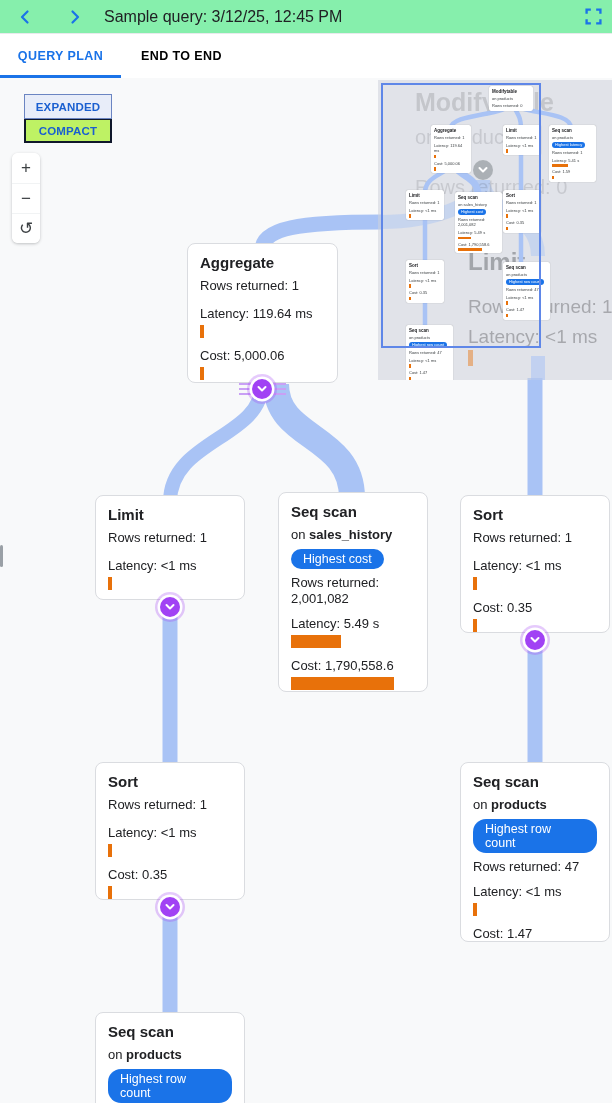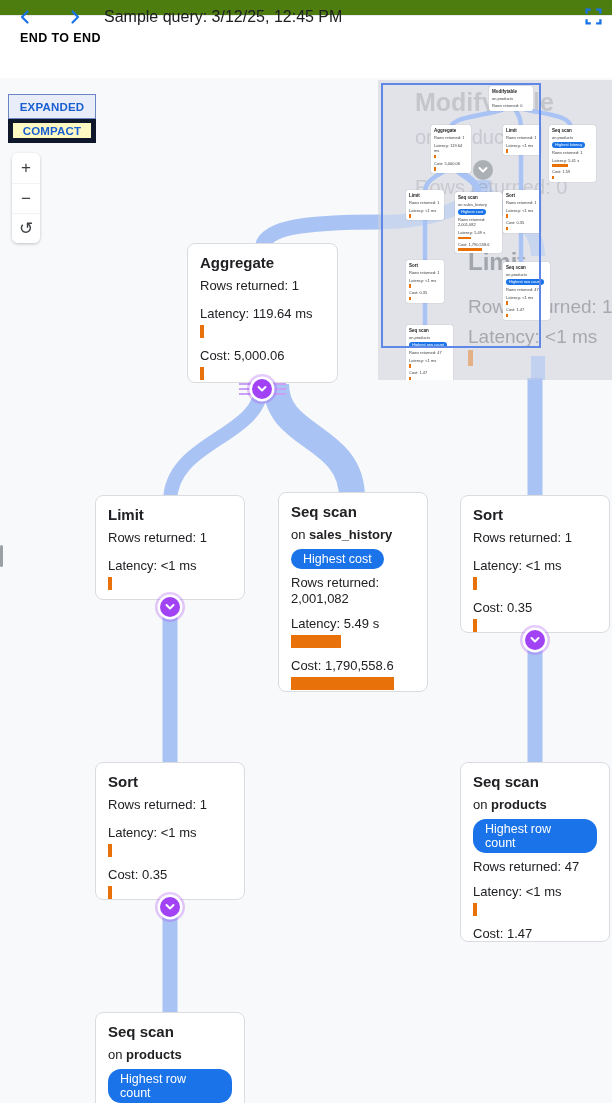--- a/index.html
+++ b/index.html
@@ -1,20 +1,20 @@
 <!DOCTYPE html>
 <html><head>
 <meta charset="utf-8">
 <style>
   html,body{margin:0;padding:0;width:612px;height:1103px;overflow:hidden;background:#fff;
     font-family:"Liberation Sans","DejaVu Sans",sans-serif;color:#202124;}
   *{box-sizing:border-box;}
 
   
-  .appbar{position:relative;height:16px;background:#4d7c0f;border-bottom:1px solid #e8eaed;}
+  .appbar{position:relative;height:34px;background:#86efac;border-bottom:1px solid #e8eaed;}
   .nav-btn{position:absolute;top:8px;width:18px;height:18px;background:none;border:none;padding:0;cursor:pointer;}
   .nav-back{left:16px;} .nav-fwd{left:66px;}
   .page-title{position:absolute;left:104px;top:0;line-height:33px;font-size:16px;color:#202124;white-space:nowrap;}
   .fs-btn{position:absolute;right:10px;top:8px;width:18px;height:18px;background:none;border:none;padding:0;cursor:pointer;}
 
   
   .tabbar{display:flex;height:44px;background:#fff;}
   .tab{width:121px;display:flex;align-items:center;justify-content:center;font-size:12.5px;font-weight:600;
     letter-spacing:.4px;color:#000000;cursor:pointer;}
   .tab.active{color:#1a73e8;box-shadow:inset 0 -3px 0 #1a73e8;}
@@ -38,25 +38,25 @@
 
   .stripes{position:absolute;left:239px;top:305px;width:47px;height:13px;z-index:3;
     background:repeating-linear-gradient(to bottom,#c9a0f5 0 2px,rgba(201,160,245,0) 2px 4.8px);}
   .chev{position:absolute;width:20px;height:20px;border-radius:50%;background:#a142f4;border:none;padding:0;
     display:flex;align-items:center;justify-content:center;z-index:4;cursor:pointer;
     box-shadow:0 0 0 2.5px #fff,0 0 0 5px rgba(161,66,244,.28);}
 
   .nub{position:absolute;left:0;top:467px;width:3px;height:22px;background:#9aa0a6;border-radius:2px;z-index:20;cursor:pointer;}
 
   
-  .toggle{position:absolute;left:8px;top:16px;z-index:20;width:88px;}
+  .toggle{position:absolute;left:24px;top:16px;z-index:20;width:88px;}
   .toggle button{display:block;width:88px;height:25px;font-size:11.5px;font-weight:700;letter-spacing:.2px;
     color:#1a5fd0;cursor:pointer;font-family:inherit;}
   .toggle .sel{background:#e8edf9;border:1px solid #6b85c2;position:relative;z-index:1;}
-  .toggle .unsel{background:#fef9c3;border:5px solid #0f172a;margin-top:-1px;}
+  .toggle .unsel{background:#bef264;border:2px solid #0f172a;margin-top:-1px;}
   .zoomcard{position:absolute;left:12px;top:75px;width:28px;z-index:20;background:#fff;border-radius:6px;
     box-shadow:0 1px 3px rgba(60,64,67,.3);overflow:hidden;}
   .zoomcard button{display:block;width:28px;height:30px;background:#fff;border:none;font-size:17px;color:#3c4043;
     cursor:pointer;font-family:inherit;padding:0;}
   .zoomcard button + button{border-top:1px solid #f1f3f4;}
   .zreset{font-size:14px;}
 
   
   .minimap{position:absolute;left:378px;top:2px;width:240px;height:300px;z-index:10;overflow:hidden;
     background:rgba(205,209,218,.55);cursor:pointer;}
@@ -94,20 +94,21 @@
   </button>
   <div class="page-title">Sample query: 3/12/25, 12:45 PM</div>
   <button class="fs-btn">
     <svg width="17" height="17" viewBox="0 0 16 16">
         <path d="M1.5 5.5 V1.5 H5.5 M10.5 1.5 H14.5 V5.5 M14.5 10.5 V14.5 H10.5 M5.5 14.5 H1.5 V10.5" fill="none" stroke="#1a73e8" stroke-width="2.2"></path>
       </svg>
   </button>
 </div>
 
 <div class="tabbar">
+  <div class="tab active">QUERY PLAN</div>
   <div class="tab">END TO END</div>
 </div>
 
 <div class="canvas">
 
   <svg class="links" width="612" height="1025" viewBox="0 0 612 1025">
     <path d="M262 172 C262 150 300 144 381 144" stroke-width="15"></path>
     <path d="M262 306 C262 360 170 362 170 424" stroke-width="14"></path>
     <path d="M276 306 C276 362 352 356 352 420" stroke-width="26"></path>
     <path d="M535 300 L535 424" stroke-width="15"></path>

